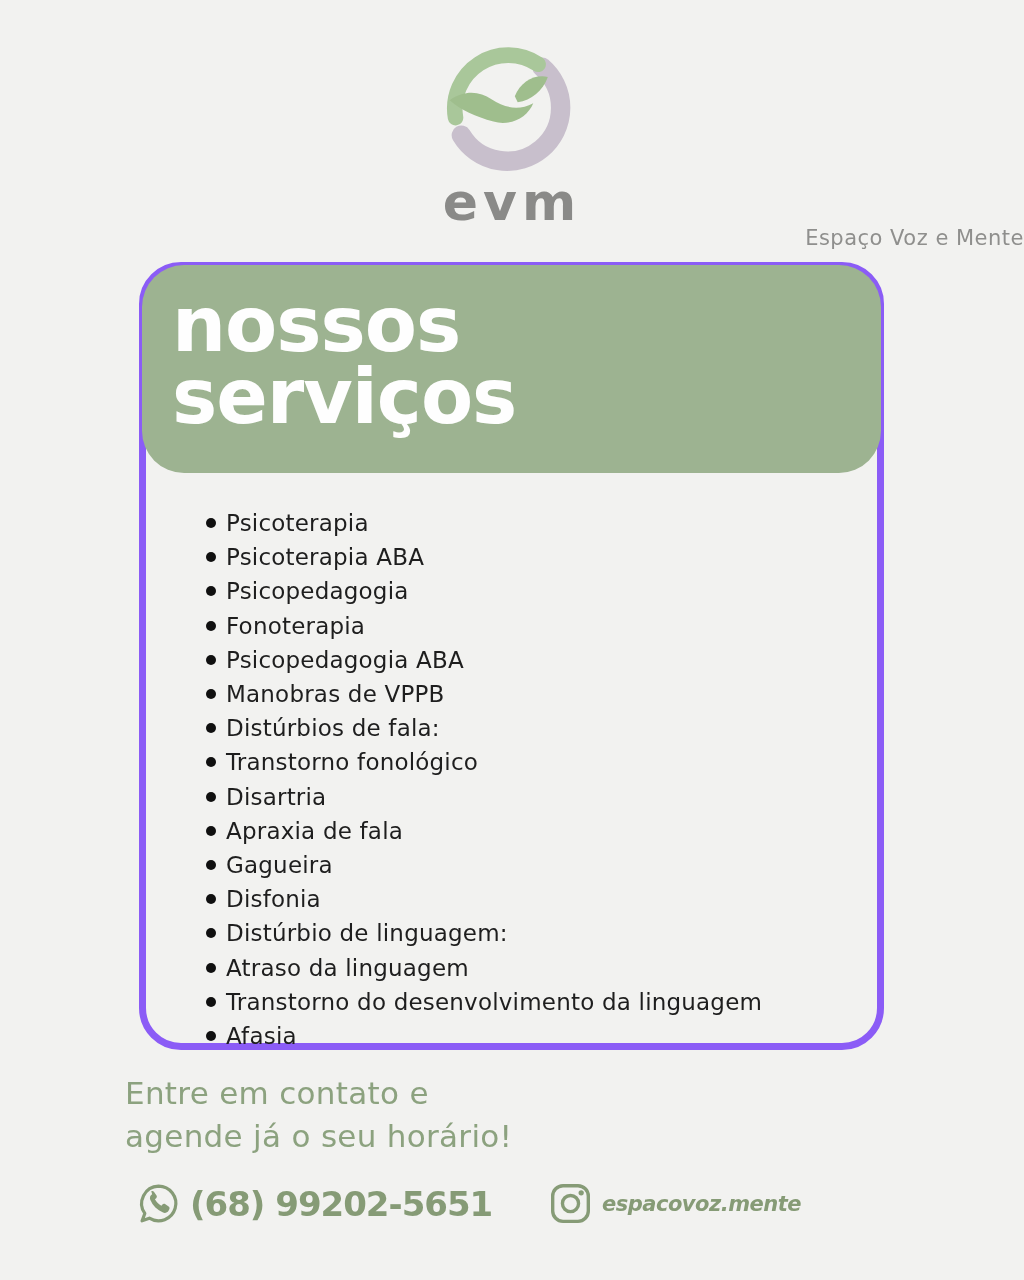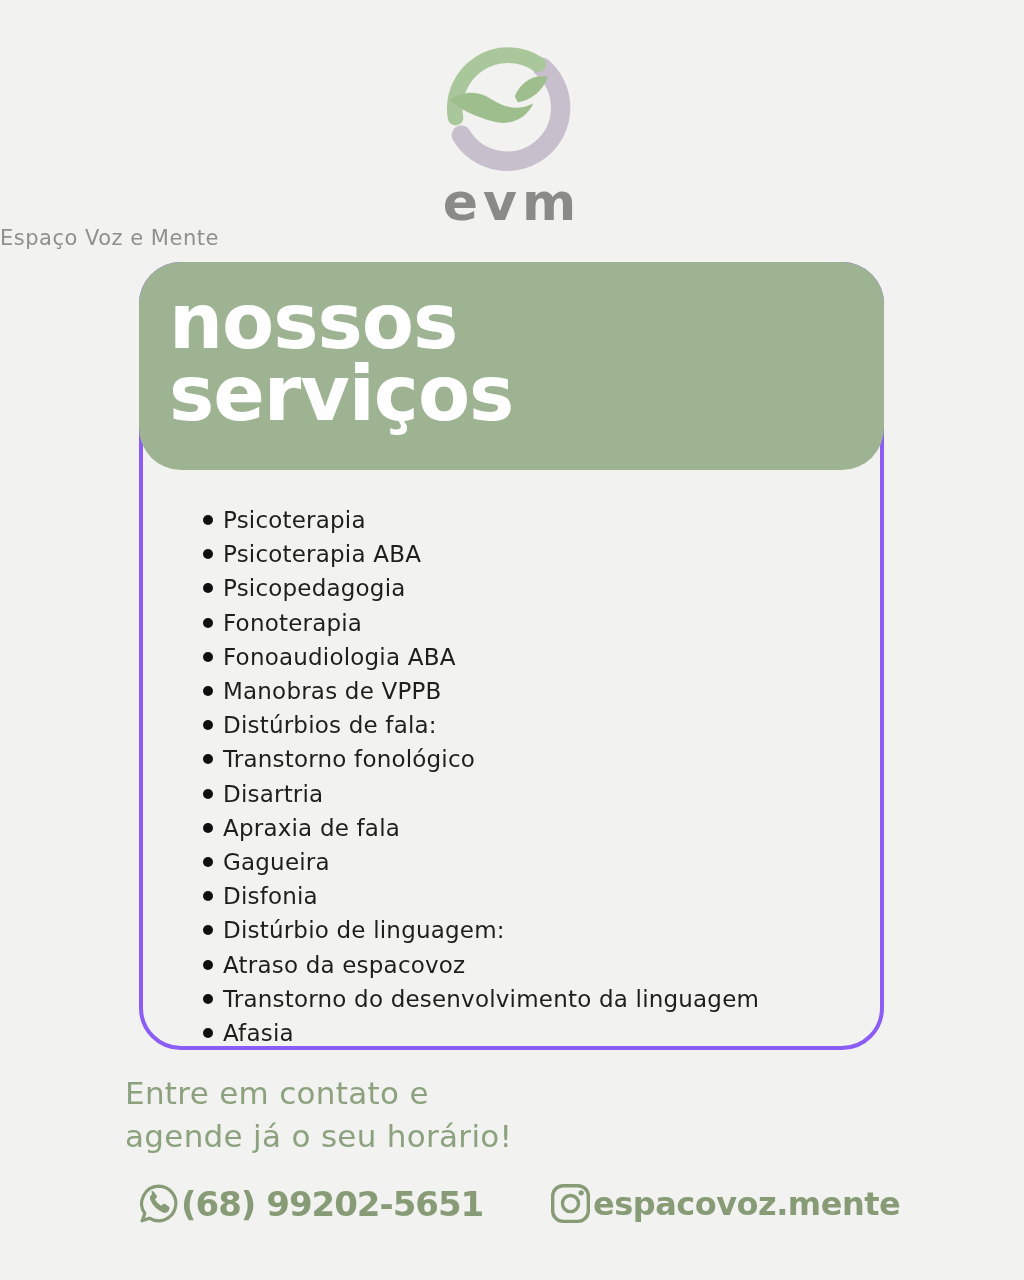--- a/index.html
+++ b/index.html
@@ -11,27 +11,27 @@
   }
   
   .logo{position:absolute;top:40px;left:440px;width:136px;height:136px;}
   .brand-monogram{
     position:absolute;top:176px;left:0;width:100%;
     text-align:center;font-size:52px;font-weight:bold;
     color:#8a8a88;letter-spacing:5px;line-height:1;
   }
   .brand-tagline{
     position:absolute;top:228px;left:0;width:100%;
-    text-align:left;font-size:21px;color:#8f8f8d;
+    text-align:right;font-size:21px;color:#8f8f8d;
     letter-spacing:0.5px;line-height:1;
   }
   
   .card{
     position:absolute;left:139px;top:262px;width:745px;height:788px;
-    border:4px solid #8b5cf6;border-radius:42px;box-sizing:border-box;
+    border:7px solid #8b5cf6;border-radius:42px;box-sizing:border-box;
     background:#f2f2f0;
   }
   .card-header{
     position:absolute;top:-4px;left:-4px;right:-4px;height:208px;
     background:#9db391;border-radius:42px;
     box-sizing:border-box;padding:24px 0 0 30px;
   }
   .card-header .title-line{
     font-size:76px;font-weight:bold;color:#fefefe;
     line-height:0.95;letter-spacing:-1px;
@@ -47,29 +47,29 @@
   .services li::before{
     content:"";position:absolute;left:0;top:50%;margin-top:-5px;
     width:10px;height:10px;border-radius:50%;background:#101010;
   }
   
   .cta{
     position:absolute;left:125px;top:1072px;
     font-size:31px;color:#8ca27f;line-height:1.38;letter-spacing:0.3px;
   }
   
-  .contact-item{position:absolute;top:1181px;display:flex;align-items:center;}
+  .contact-item{position:absolute;top:1181px;display:flex;align-items:center;gap:9px;}
   .contact-whatsapp{left:136px;}
   .contact-instagram{left:548px;}
   .contact-icon{width:45px;height:45px;flex:0 0 auto;}
   .contact-text{
     font-size:34px;font-weight:bold;color:#869b76;
     letter-spacing:-1px;white-space:nowrap;
   }
-  .contact-instagram .contact-text{font-size:32px;letter-spacing:-0.5px;}
+  .contact-instagram .contact-text{font-size:21px;letter-spacing:-0.5px;font-style:italic;}
 </style>
 </head>
 <body>
 
 <svg class="logo" viewBox="0 0 140 140" aria-hidden="true">
 
   <path d="M105 28 A55 55 0 1 1 22 98" fill="none" stroke="#c8bfcc" stroke-width="20" stroke-linecap="round"></path>
 
   <path d="M16 80 A55 55 0 0 1 101 25" fill="none" stroke="#a9c79a" stroke-width="16" stroke-linecap="round"></path>
 
@@ -84,30 +84,30 @@
 <div class="card">
   <div class="card-header">
     <div class="title-line">nossos</div>
     <div class="title-line">serviços</div>
   </div>
   <ul class="services">
       <li>Psicoterapia</li>
       <li>Psicoterapia ABA</li>
       <li>Psicopedagogia</li>
       <li>Fonoterapia</li>
-      <li>Fonoaudiologia ABA</li>
+      <li>Psicopedagogia ABA</li>
       <li>Manobras de VPPB</li>
       <li>Distúrbios de fala:</li>
       <li>Transtorno fonológico</li>
       <li>Disartria</li>
       <li>Apraxia de fala</li>
       <li>Gagueira</li>
       <li>Disfonia</li>
       <li>Distúrbio de linguagem:</li>
-      <li>Atraso da espacovoz</li>
+      <li>Atraso da linguagem</li>
       <li>Transtorno do desenvolvimento da linguagem</li>
       <li>Afasia</li>
     </ul>
 </div>
 
 <div class="cta">
   <div>Entre em contato e</div>
   <div>agende já o seu horário!</div>
 </div>
 

